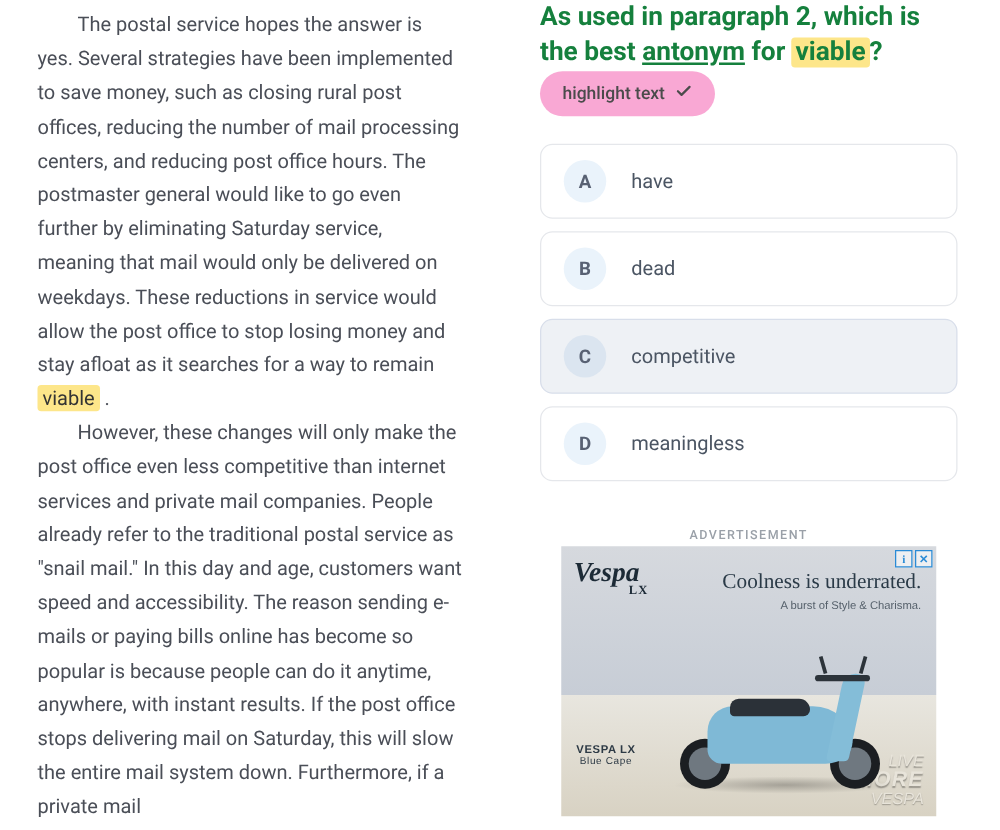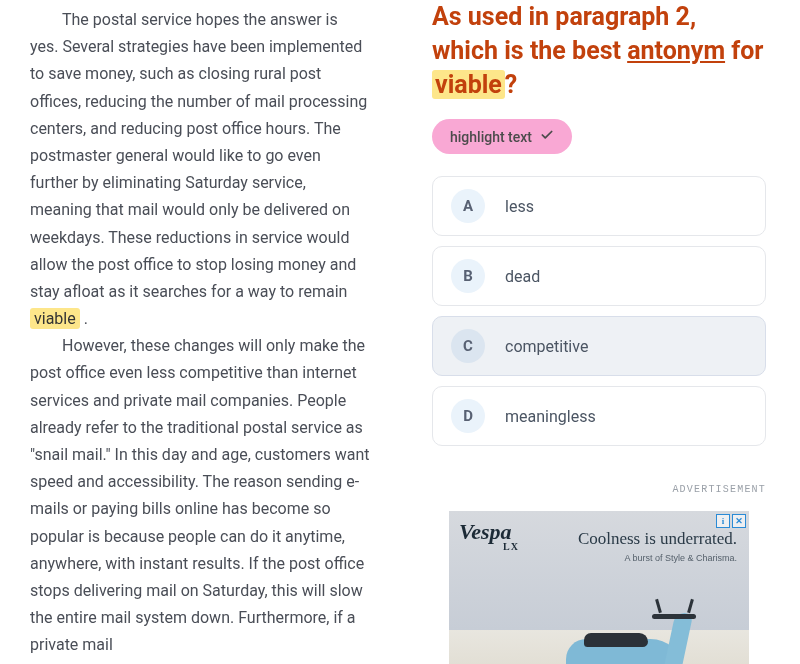--- a/index.html
+++ b/index.html
@@ -18,25 +18,24 @@
     padding: 6px 30px 0 30px;
     font-size: 16px;
     line-height: 1.7;
     color: #4a4e57;
   }
   .passage p { margin-bottom: 0; }
   .para-indent { text-indent: 32px; }
   .hl { background: #fde68a; padding: 1px 4px; border-radius: 3px; color: #333; }
   .qpanel { width: 400px; padding: 0 34px 0 32px; }
   .question {
-    font-size: 25px;
+    font-size: 21px;
     font-weight: 700;
-    color: #c2410c;
+    color: #15803d;
     line-height: 1.35;
-    margin-bottom: 18px;
   }
   .question .ul { text-decoration: underline; }
   .question .qhl { background: #fde68a; padding: 0 3px; border-radius: 3px; }
   .chip {
     display: inline-flex;
     align-items: center;
     gap: 8px;
     background: #f9a8d4;
     color: #4b4b4b;
     font-size: 14px;
@@ -65,28 +64,27 @@
     background: #eaf3fb;
     color: #586173;
     font-weight: 700;
     font-size: 15px;
     display: flex; align-items: center; justify-content: center;
     flex-shrink: 0;
   }
   .choice.sel .letter { background: #dbe5f0; }
   .choice-text { color: #4b5563; font-size: 16px; }
   .ad-label {
-    text-align: right;
+    text-align: center;
     font-size: 10px;
     letter-spacing: 1.2px;
     color: #9aa0a8;
     margin-top: 38px;
-    margin-bottom: 16px;
+    margin-bottom: 3px;
     font-weight: 500;
-    font-family: Liberation Mono, monospace;
   }
   .ad {
     width: 300px; height: 216px;
     margin: 0 auto;
     position: relative;
     background: linear-gradient(#d6d9de 0%, #c7cdd6 55%, #e8e6df 55%, #d8d2c3 100%);
     overflow: hidden;
     font-family: Georgia, serif;
   }
   .ad .badge {
@@ -171,21 +169,21 @@
       <span>
         <svg viewBox="0 0 24 24" fill="none" stroke="#4b4b4b" stroke-width="3" stroke-linecap="round" stroke-linejoin="round">
             <polyline points="20 6 9 17 4 12"></polyline>
           </svg>
       </span>
     </div>
 
     <div class="choices">
       <div class="choice">
         <div class="letter">A</div>
-        <div class="choice-text">less</div>
+        <div class="choice-text">have</div>
       </div>
       <div class="choice">
         <div class="letter">B</div>
         <div class="choice-text">dead</div>
       </div>
       <div class="choice sel">
         <div class="letter">C</div>
         <div class="choice-text">competitive</div>
       </div>
       <div class="choice">

